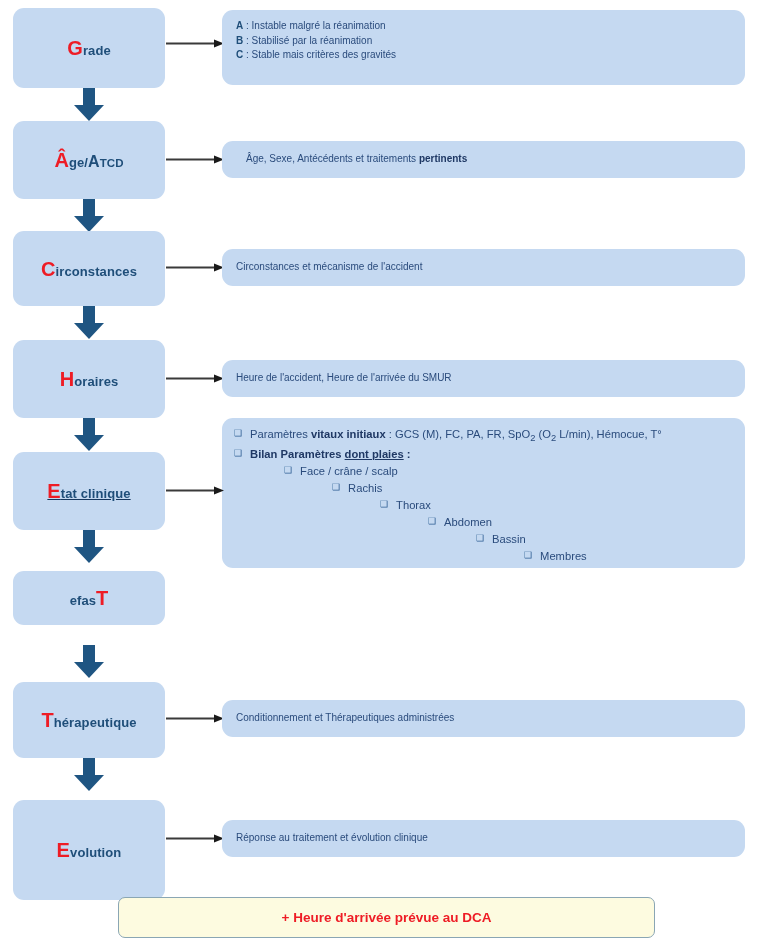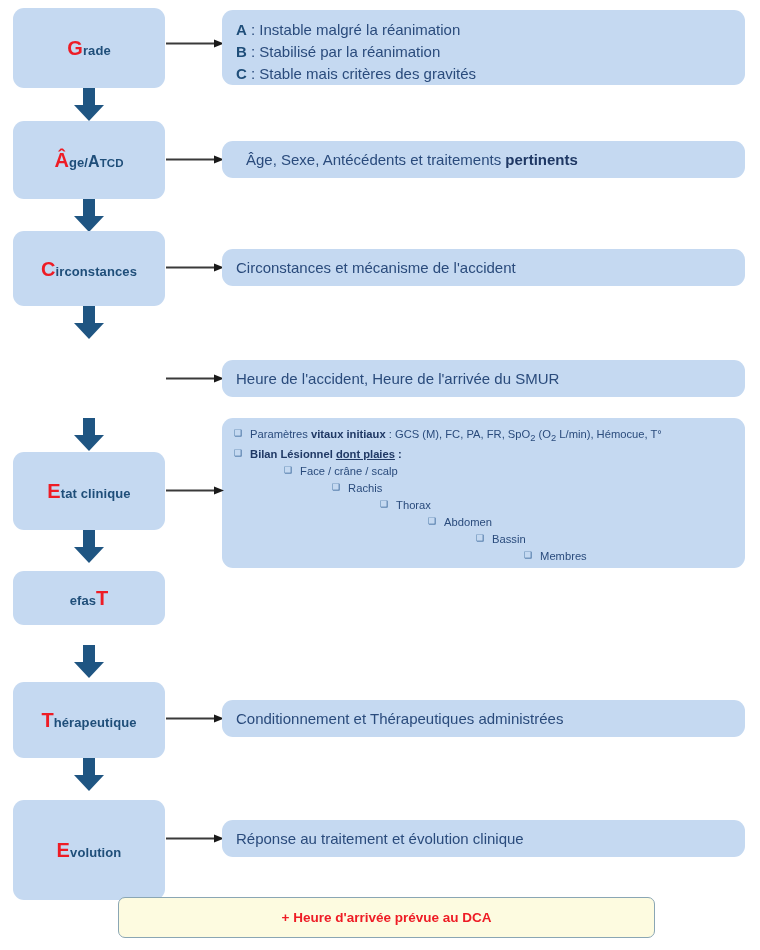--- a/index.html
+++ b/index.html
@@ -63,21 +63,21 @@
 
   
   .info-box {
     position: absolute;
     left: 222px;
     width: 523px;
     background: #c5d9f1;
     border-radius: 11px;
     box-sizing: border-box;
     color: #1f3864;
-    font-size: 15px;
+    font-size: 10px;
     line-height: 1.45;
     padding: 9px 14px;
   }
   .info-line { white-space: nowrap; }
   .letter {
     font-weight: bold;
     color: #1f4e79;
   }
   .info-text { color: #2a4b7c; }
   .bold { font-weight: bold; color: #1f3864; }
@@ -228,20 +228,25 @@
   <div class="info-box" style="top:249px;height:37px;display:flex;align-items:center;">
     <span class="info-text">Circonstances et mécanisme de l'accident</span>
   </div>
 
   <div class="down-arrow" style="top:306px;">
     <svg width="30" height="33" viewBox="0 0 30 33">
         <polygon points="9,0 21,0 21,17 30,17 15,33 0,17 9,17" fill="#1f5582"></polygon>
       </svg>
   </div>
 
+  <div class="step-box" style="top:340px;height:78px;">
+    <span class="step-label">
+      <span class="cap">H</span><span class="rest">oraires</span>
+    </span>
+  </div>
 
   <div class="h-arrow" style="top:373px;">
     <svg width="58" height="11" viewBox="0 0 58 11">
         <line x1="0" y1="5.5" x2="48" y2="5.5" stroke="#3a3a3a" stroke-width="2"></line>
         <polygon points="48,1.5 58,5.5 48,9.5" fill="#1a1a1a"></polygon>
       </svg>
   </div>
 
   <div class="info-box" style="top:360px;height:37px;display:flex;align-items:center;">
     <span class="info-text">Heure de l'accident, Heure de l'arrivée du SMUR</span>
@@ -253,21 +258,21 @@
       </svg>
   </div>
 
   <div class="detail-box" style="top:418px;height:150px;">
     <div class="bullet-row">
       <span class="bullet">❑</span>
       <span class="bullet-text"><span>Paramètres </span><span class="bold">vitaux initiaux</span><span> : GCS (M), FC, PA, FR, SpO</span><sub>2</sub><span> (O</span><sub>2</sub><span> L/min), Hémocue, T°</span></span>
     </div>
     <div class="bullet-row" style="margin-top:2px;">
       <span class="bullet">❑</span>
-      <span class="bullet-text"><span class="bold">Bilan Lésionnel </span><span class="u-bold">dont plaies</span><span class="bold"> :</span></span>
+      <span class="bullet-text"><span class="bold">Bilan Paramètres </span><span class="u-bold">dont plaies</span><span class="bold"> :</span></span>
     </div>
 
     <div class="bullet-row sub" style="margin-left:50px;">
       <span class="bullet">❑</span>
       <span class="bullet-text">Face / crâne / scalp</span>
     </div>
     <div class="bullet-row sub" style="margin-left:98px;">
       <span class="bullet">❑</span>
       <span class="bullet-text">Rachis</span>
     </div>
@@ -282,21 +287,21 @@
     <div class="bullet-row sub" style="margin-left:242px;">
       <span class="bullet">❑</span>
       <span class="bullet-text">Bassin</span>
     </div>
     <div class="bullet-row sub" style="margin-left:290px;">
       <span class="bullet">❑</span>
       <span class="bullet-text">Membres</span>
     </div>
   </div>
 
-  <div class="step-box" style="top:452px;height:78px;">
+  <div class="step-box" style="top:452px;height:78px;text-decoration:underline;">
     <span class="step-label">
       <span class="cap">E</span><span class="rest">tat clinique</span>
     </span>
   </div>
 
   <div class="h-arrow" style="top:485px;">
     <svg width="58" height="11" viewBox="0 0 58 11">
         <line x1="0" y1="5.5" x2="48" y2="5.5" stroke="#3a3a3a" stroke-width="2"></line>
         <polygon points="48,1.5 58,5.5 48,9.5" fill="#1a1a1a"></polygon>
       </svg>

